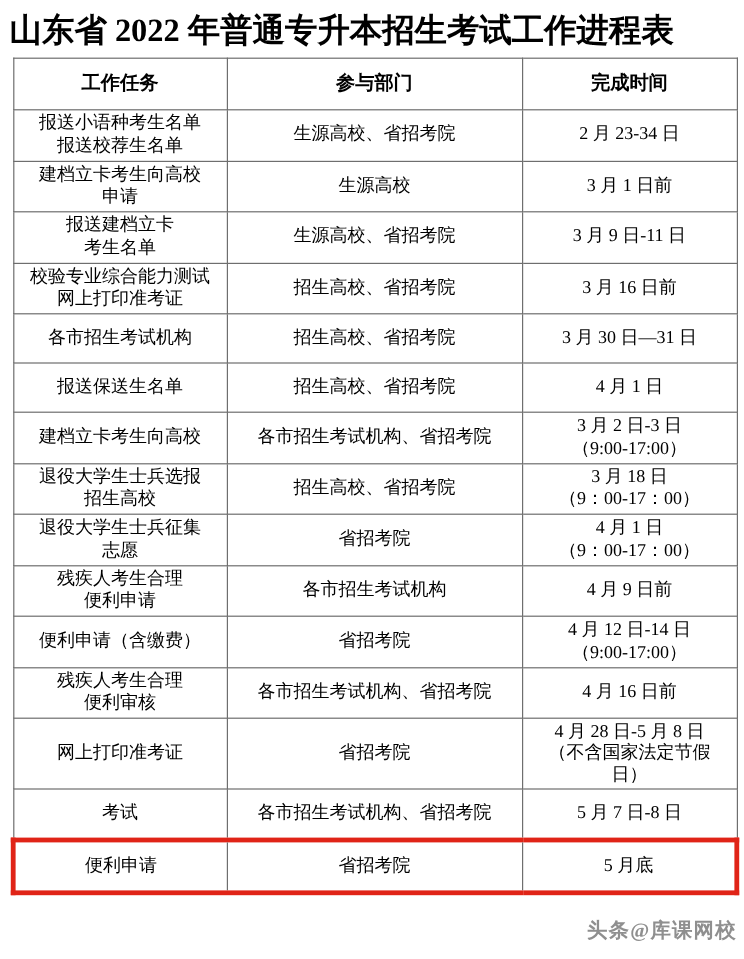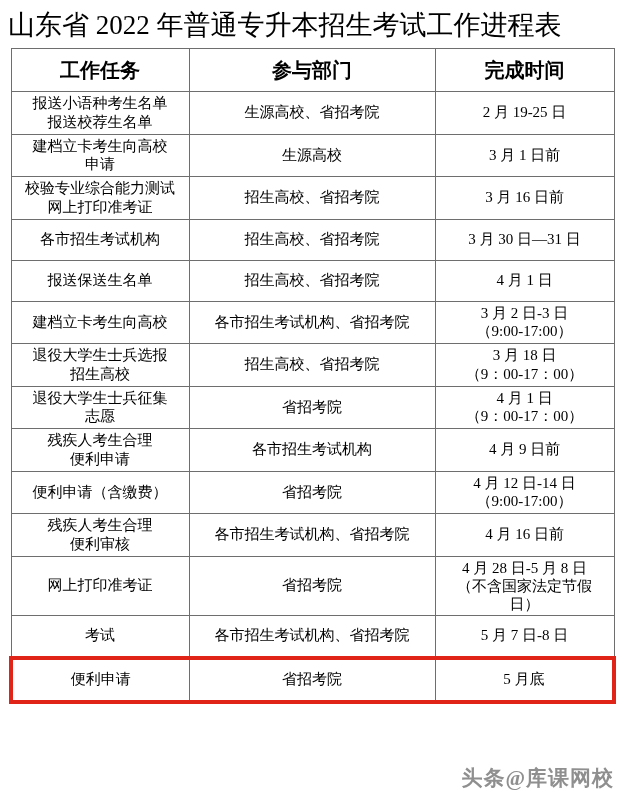--- a/index.html
+++ b/index.html
@@ -10,21 +10,21 @@
   body {
     width: 620px;
     height: 799px;
     position: relative;
     overflow: hidden;
     font-family: "Liberation Serif", "DejaVu Serif", serif;
     color: #000000;
   }
   .page-title {
     font-size: 27px;
-    font-weight: normal;
+    font-weight: bold;
     margin: 7px 0 5px 8px;
     white-space: nowrap;
     letter-spacing: 0px;
   }
   table.schedule {
     border-collapse: collapse;
     table-layout: fixed;
     width: 603px;
     margin-left: 9px;
   }
@@ -36,36 +36,36 @@
     text-align: center;
     vertical-align: middle;
     padding: 2px 2px;
     font-size: 15px;
     line-height: 1.25;
     height: 36px;
     overflow: hidden;
   }
   th {
     font-weight: bold;
-    font-size: 20px;
+    font-size: 16px;
     height: 38px;
     margin-top: 30px;
   }
   tr.highlight td {
     border-top: 4px solid #e02417;
     border-bottom: 4px solid #e02417;
   }
   tr.highlight td:first-child { border-left: 4px solid #e02417; }
   tr.highlight td:last-child  { border-right: 4px solid #e02417; }
   td.time-tall { line-height: 1.2; }
   .watermark {
     position: absolute;
     right: 6px;
     top: 764px;
-    font-size: 21px;
+    font-size: 17px;
     font-weight: bold;
     color: #8f8f8f;
     letter-spacing: 1px;
     text-shadow: 1px 1px 0 #ffffff, -1px -1px 0 #ffffff, 1px -1px 0 #ffffff, -1px 1px 0 #ffffff;
     white-space: nowrap;
   }
 </style>
 </head>
 <body>
 
@@ -87,33 +87,45 @@
   <tbody>
       <tr>
         <td>
           <div>报送小语种考生名单</div>
           <div>报送校荐生名单</div>
         </td>
         <td>
           <div>生源高校、省招考院</div>
         </td>
         <td>
-          <div>2 月 19-25 日</div>
+          <div>2 月 23-34 日</div>
         </td>
       </tr>
       <tr>
         <td>
           <div>建档立卡考生向高校</div>
           <div>申请</div>
         </td>
         <td>
           <div>生源高校</div>
         </td>
         <td>
           <div>3 月 1 日前</div>
+        </td>
+      </tr>
+      <tr>
+        <td>
+          <div>报送建档立卡</div>
+          <div>考生名单</div>
+        </td>
+        <td>
+          <div>生源高校、省招考院</div>
+        </td>
+        <td>
+          <div>3 月 9 日-11 日</div>
         </td>
       </tr>
       <tr>
         <td>
           <div>校验专业综合能力测试</div>
           <div>网上打印准考证</div>
         </td>
         <td>
           <div>招生高校、省招考院</div>
         </td>

